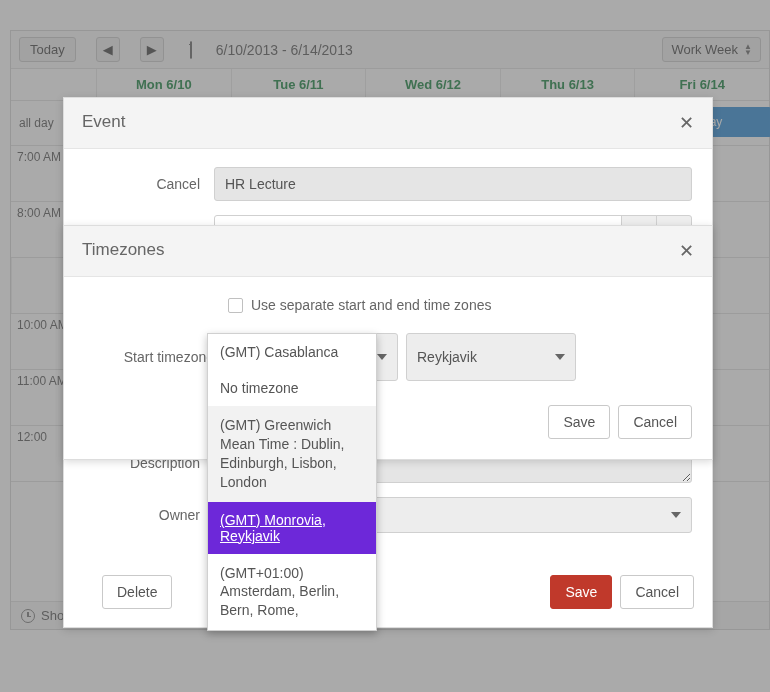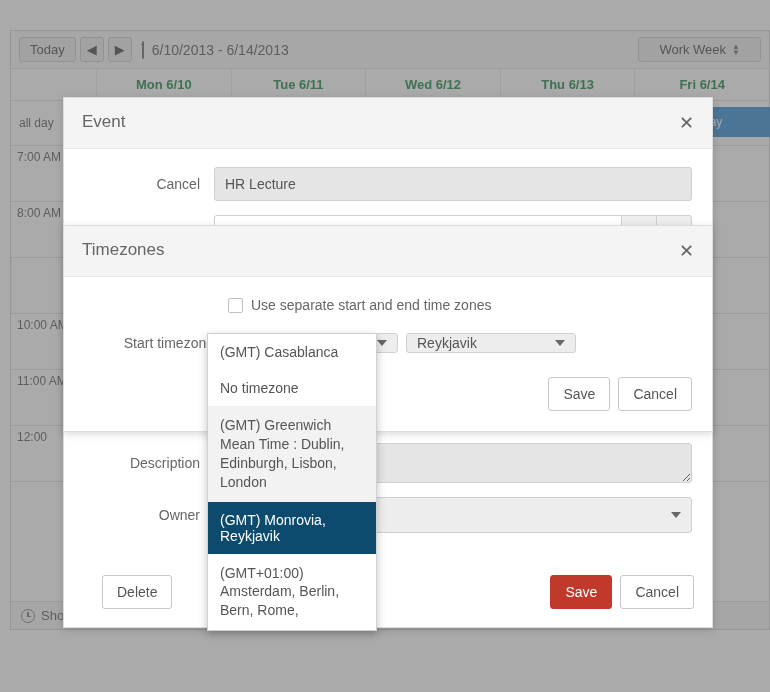--- a/index.html
+++ b/index.html
@@ -1,23 +1,23 @@
 <!DOCTYPE html>
 <html><head>
 <meta charset="utf-8">
 <style>
   * { box-sizing: border-box; margin: 0; padding: 0; font-family: Arial, Helvetica, sans-serif; }
   body { width: 770px; height: 692px; background: #fff; position: relative; overflow: hidden; }
   .canvas { position: absolute; left: 10px; top: 30px; width: 760px; height: 600px; background: #fff; border: 1px solid #d5d5d5; }
-  .toolbar { display: flex; align-items: center; padding: 6px 8px; border-bottom: 1px solid #e0e0e0; font-size: 14px; color: #555; background:#f9f9f9; }
+  .toolbar { display: flex; align-items: center; padding: 6px 8px; border-bottom: 1px solid #e0e0e0; font-size: 14px; color: #555; background:#f9f9f9;gap:16px; }
   .btn { border: 1px solid #c9c9c9; background: #eee; padding: 4px 10px; border-radius: 3px; font-size: 13px; color: #444; display:inline-flex; align-items:center; cursor:pointer; }
   .nav-btn { width: 24px; justify-content:center; padding:4px 0; margin-left:4px; }
   .date-range { margin-left: 8px; color:#555; }
   .spacer { flex: 1; }
-  .view-picker { border:1px solid #c9c9c9; background:#eee; border-radius:3px; padding:4px 20px; display:flex; align-items:center; gap:6px; font-size:13px; color:#444; }
+  .view-picker { border:1px solid #c9c9c9; background:#eee; border-radius:3px; padding:4px 8px; display:flex; align-items:center; gap:6px; font-size:13px; color:#444; }
   .updown { display:flex; flex-direction:column; line-height:6px; font-size:8px; color:#666; }
   .header-row { display:flex; border-bottom:1px solid #e0e0e0; }
   .time-col { width: 85px; }
   .day-col { flex:1; text-align:center; padding:8px 0; font-size:13px; font-weight:bold; color:#15803d; border-left:1px solid #e7e7e7; }
   .allday-row { display:flex; border-bottom:1px solid #e0e0e0; min-height: 44px; align-items:center; position:relative; }
   .allday-label { width:85px; padding-left:8px; font-size:12px; color:#555; }
   .allday-cells { flex:1; display:flex; position:relative; height:44px; }
   .allday-cell { flex:1; border-left:1px solid #e7e7e7; position:relative; }
   .allday-evt { position:absolute; top:6px; height:30px; background:#2b8bd6; display:flex; align-items:center; padding-left:8px; color:#fff; font-size:12px; border-radius:2px; }
   .grid { position:relative; }
@@ -53,29 +53,29 @@
 
   .event-modal { left:63px; top:97px; width:650px; }
   .tz-modal { left:63px; top:225px; width:650px; z-index:50; }
   .tz-body { padding: 20px 20px 24px; }
   .checkbox-row { display:flex; align-items:center; margin-bottom:20px; }
   .checkbox-spacer { width:144px; }
   .chk { width:15px; height:15px; border:1px solid #c0c0c0; border-radius:2px; margin-right:8px; }
   .chk-label { font-size:14px; color:#666; }
   .tz-select-row { display:flex; align-items:center; }
   .tz-label { width:144px; text-align:right; padding-right:14px; font-size:14px; color:#666; }
-  .tz-dd { width:170px; height:20px; border:1px solid #d0d0d0; background:#ededed; border-radius:3px; display:flex; align-items:center; padding:0 10px; font-size:14px; color:#555; position:relative; }
+  .tz-dd { width:170px; height:48px; border:1px solid #d0d0d0; background:#ededed; border-radius:3px; display:flex; align-items:center; padding:0 10px; font-size:14px; color:#555; position:relative; }
   .tz-dd .caret-down { right:10px; }
   .tz-dd2 { margin-left:8px; }
   .tz-footer { padding:0 20px 20px; display:flex; justify-content:flex-end; gap:8px; }
 
   .dropdown-list { position:absolute; left:207px; top:333px; width:170px; background:#fff; border:1px solid #d0d0d0; box-shadow:0 3px 8px rgba(0,0,0,0.25); z-index:100; }
   .dd-item { padding:10px 12px; font-size:14px; color:#555; cursor:pointer; }
   .dd-item.hover { background:#f2f2f2; }
-  .dd-item.selected { background:#0c4a6e; color:#fff; }
+  .dd-item.selected { background:#6d28d9; color:#fff;text-decoration:underline; }
   .dd-item.multiline { line-height:1.35; }
 </style>
 </head>
 <body>
 
 <div class="canvas">
   <div class="toolbar">
     <div class="btn">Today</div>
     <div class="btn nav-btn">◀</div>
     <div class="btn nav-btn">▶</div>

